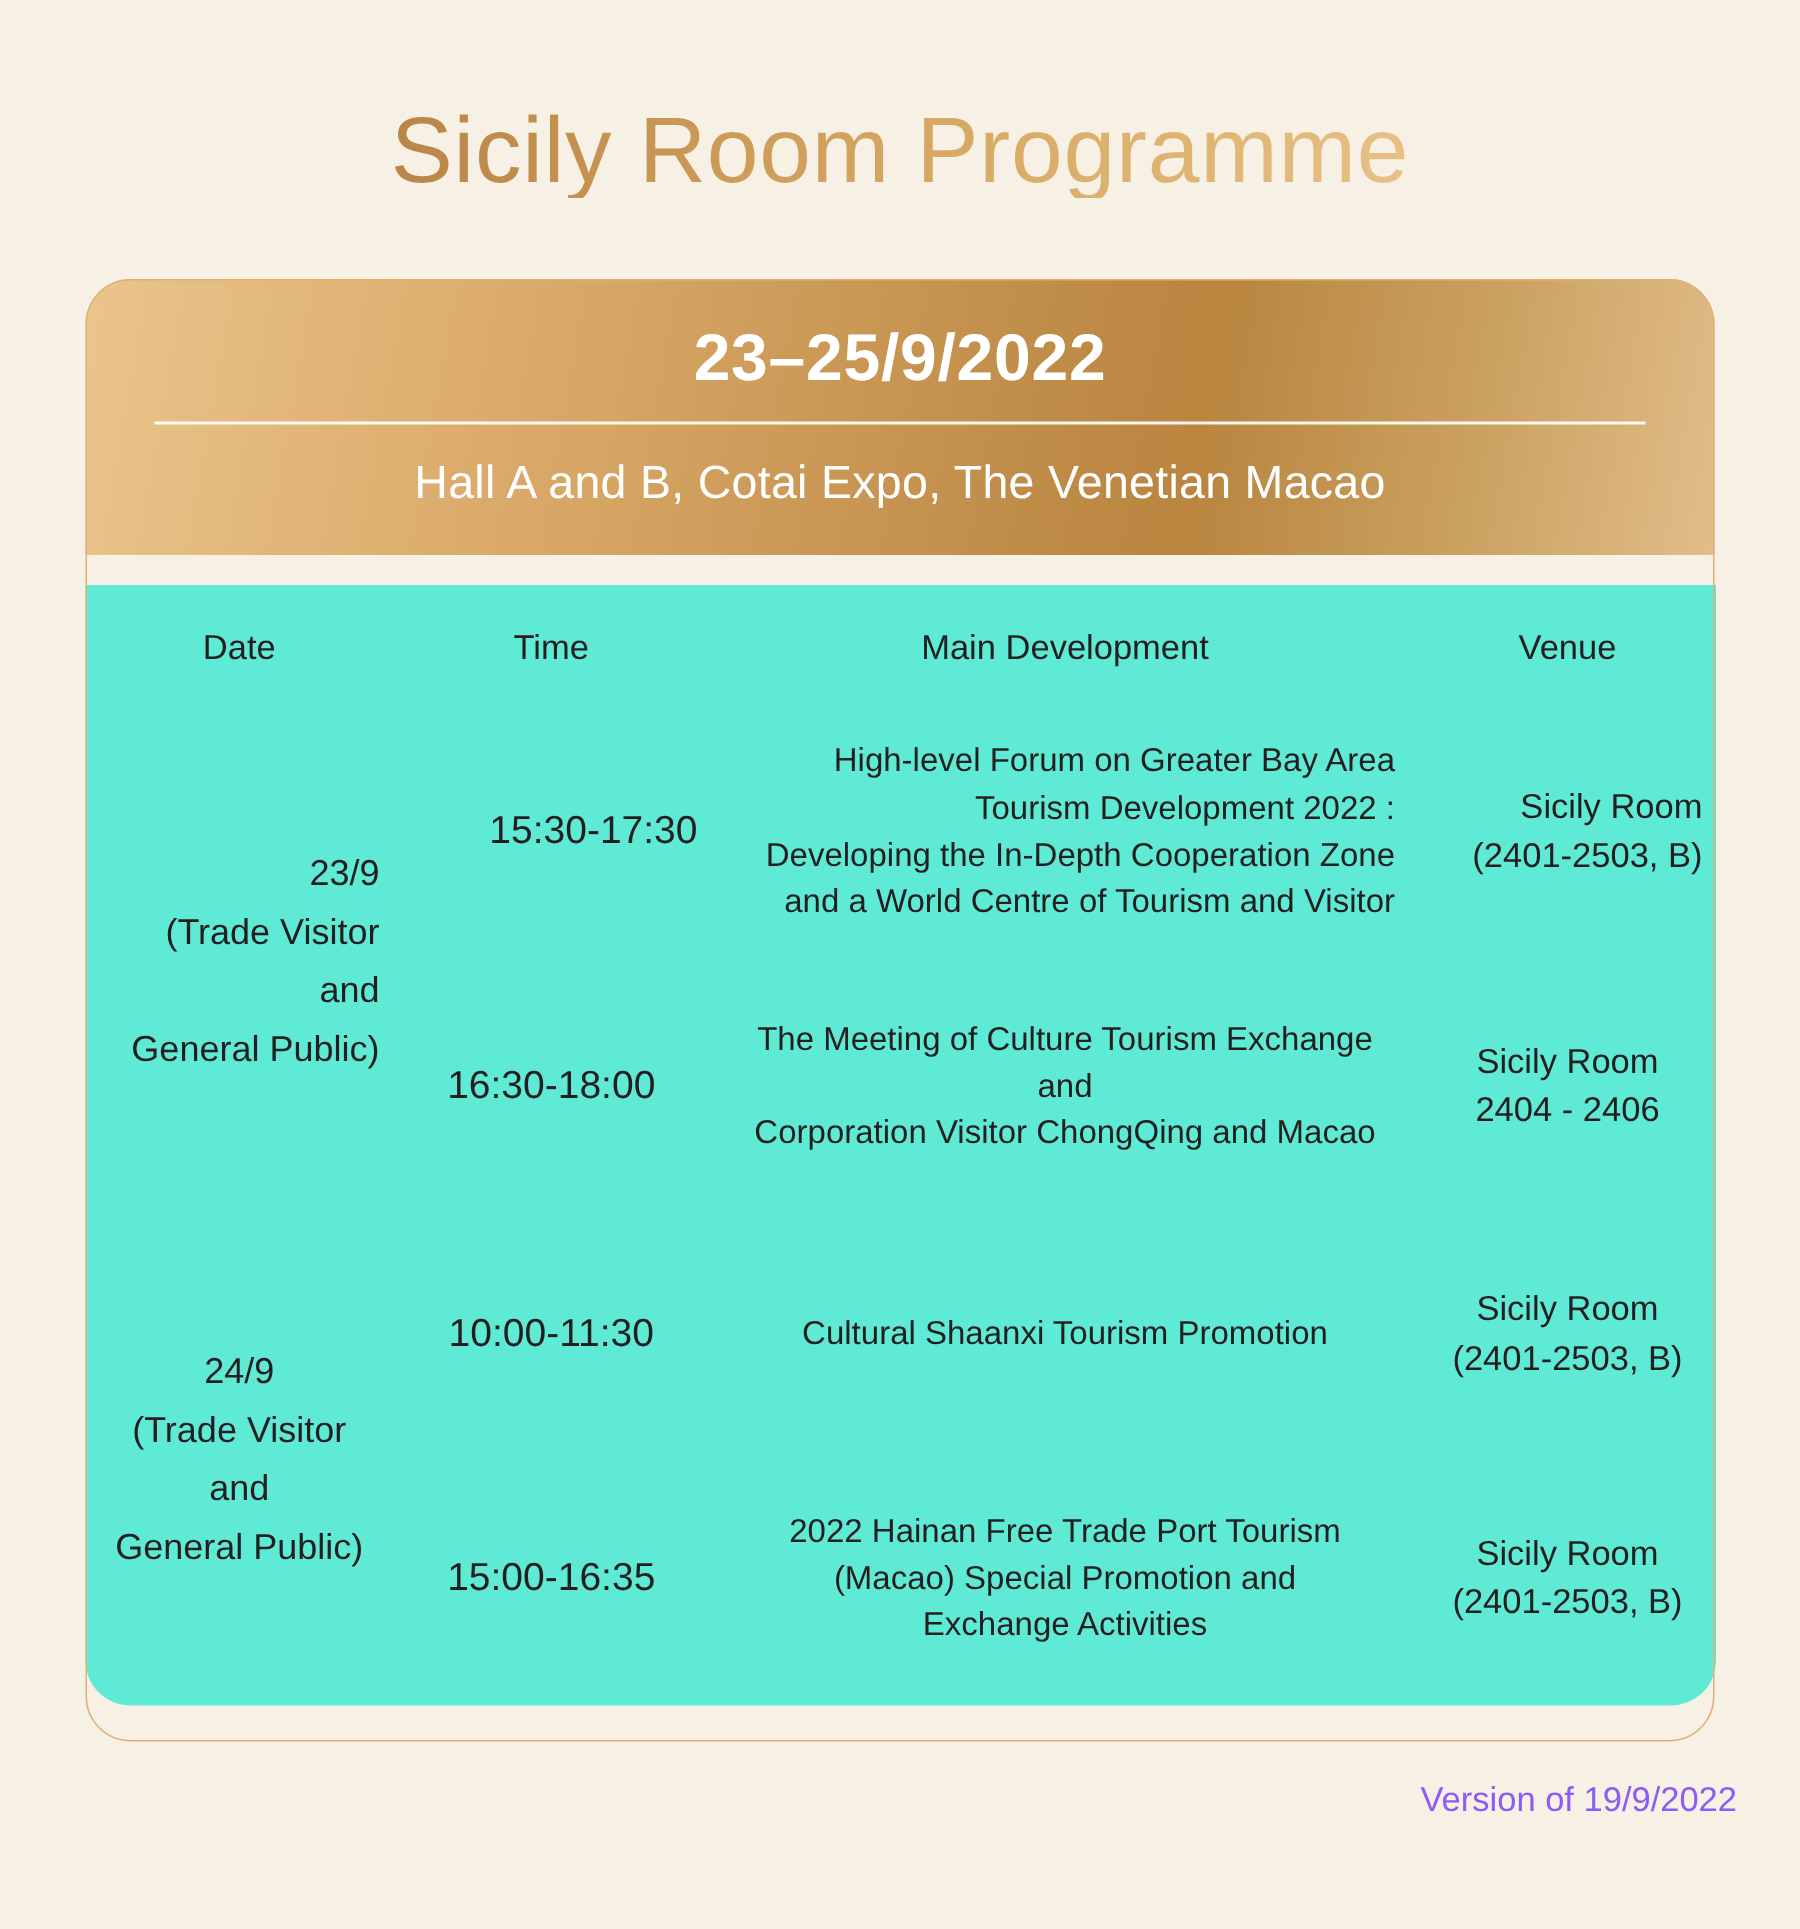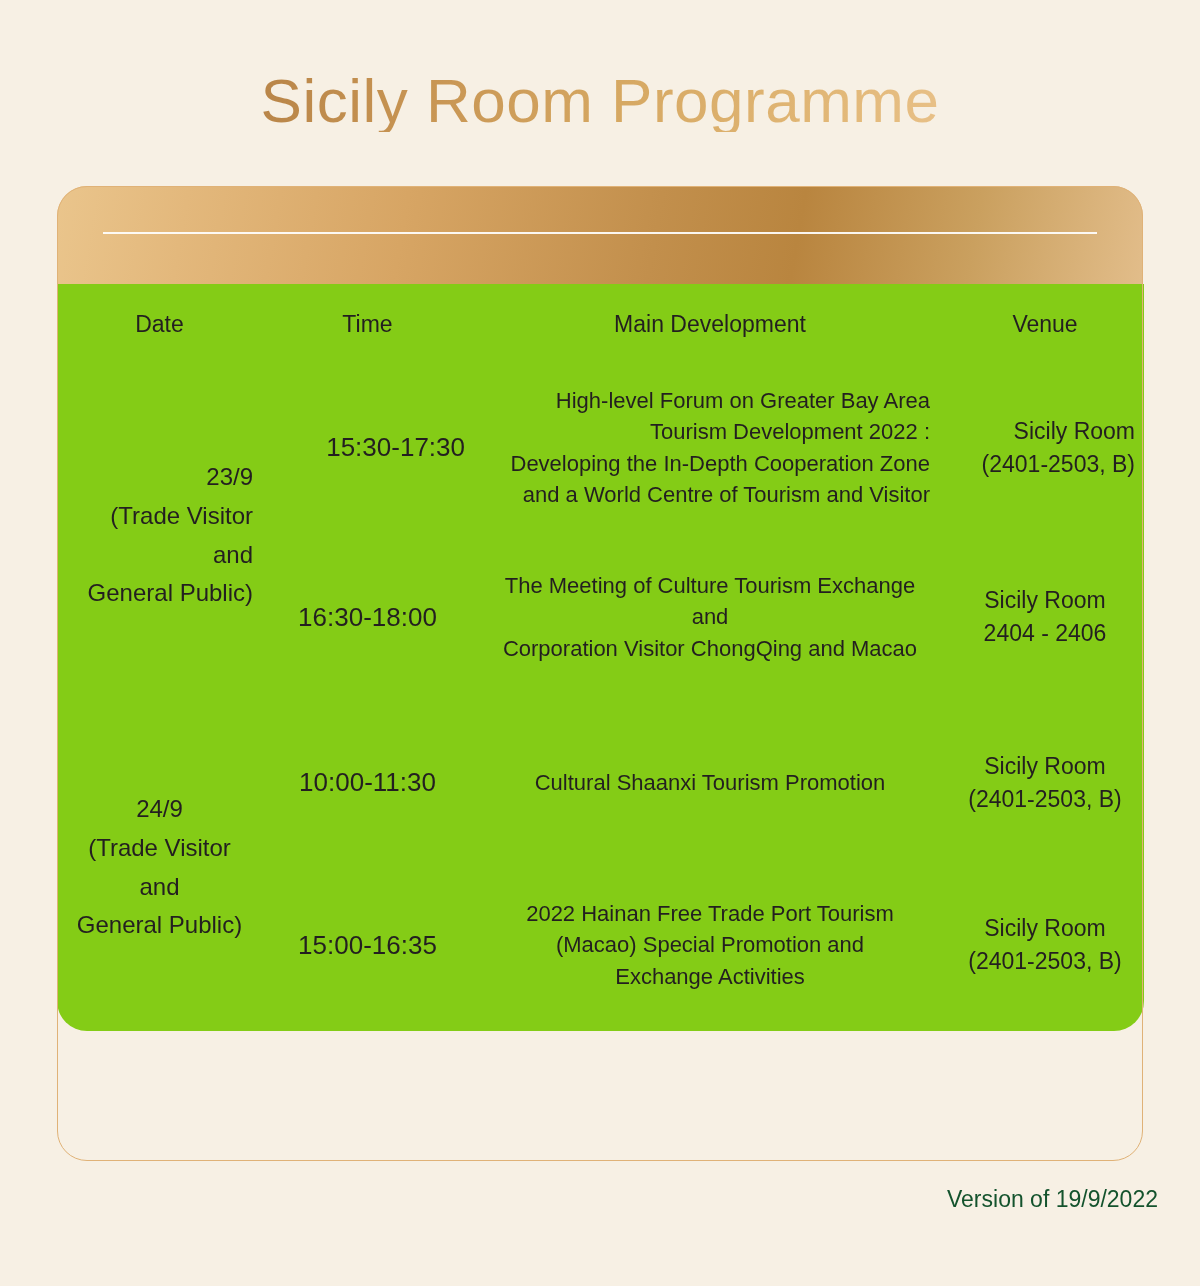--- a/index.html
+++ b/index.html
@@ -80,23 +80,24 @@
     font-size: 31px;
     font-weight: 400;
     letter-spacing: 0.2px;
     line-height: 1.2;
   }
 
   
   .schedule-table {
     width: 100%;
     border-collapse: collapse;
-    background: #84cc16;
+    background: #5eead4;
     table-layout: fixed;
     border-radius: 0 0 30px 30px;
+    margin-top: 20px;
   }
   .schedule-table td,
   .schedule-table th {
     border: 1.6px solid transparent;
     border-image: linear-gradient(90deg,#f2d6ab 0%,#e0b277 25%,#b8853f 55%,#d8a866 80%,#f0d2a4 100%) 1;
     text-align: center;
     vertical-align: middle;
     font-weight: 400;
     padding: 10px 8px;
     box-sizing: border-box;
@@ -154,33 +155,35 @@
     pointer-events: none;
     box-sizing: border-box;
   }
 
   
   .footer-version {
     position: absolute;
     right: 42px;
     top: 1186px;
     font-size: 23px;
-    color: #14532d;
+    color: #8b5cf6;
     text-align: left;
   }
 </style>
 </head>
 <body>
 
 <h1 class="page-title">Sicily Room Programme</h1>
 
 <div class="card">
 
   <div class="card-header">
+    <div class="header-date">23–25/9/2022</div>
     <div class="header-divider"></div>
+    <div class="header-venue">Hall A and B, Cotai Expo, The Venetian Macao</div>
   </div>
 
   <table class="schedule-table">
     <colgroup>
       <col class="col-date">
         <col class="col-time">
         <col class="col-act">
         <col class="col-venue">
     </colgroup>
     <thead>

